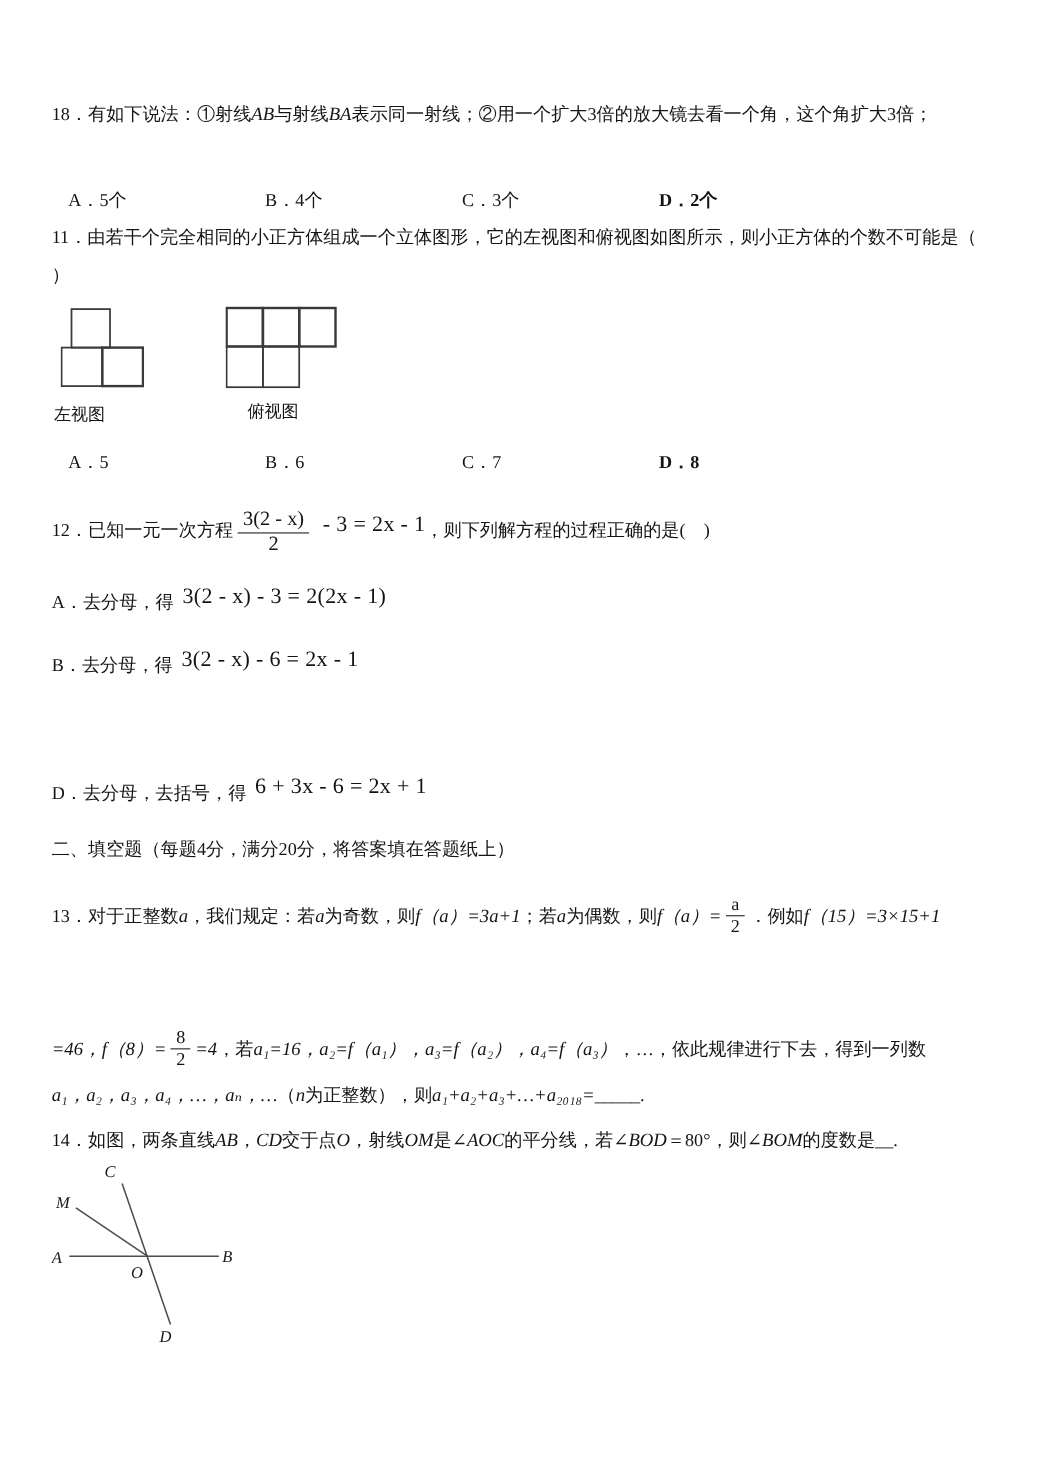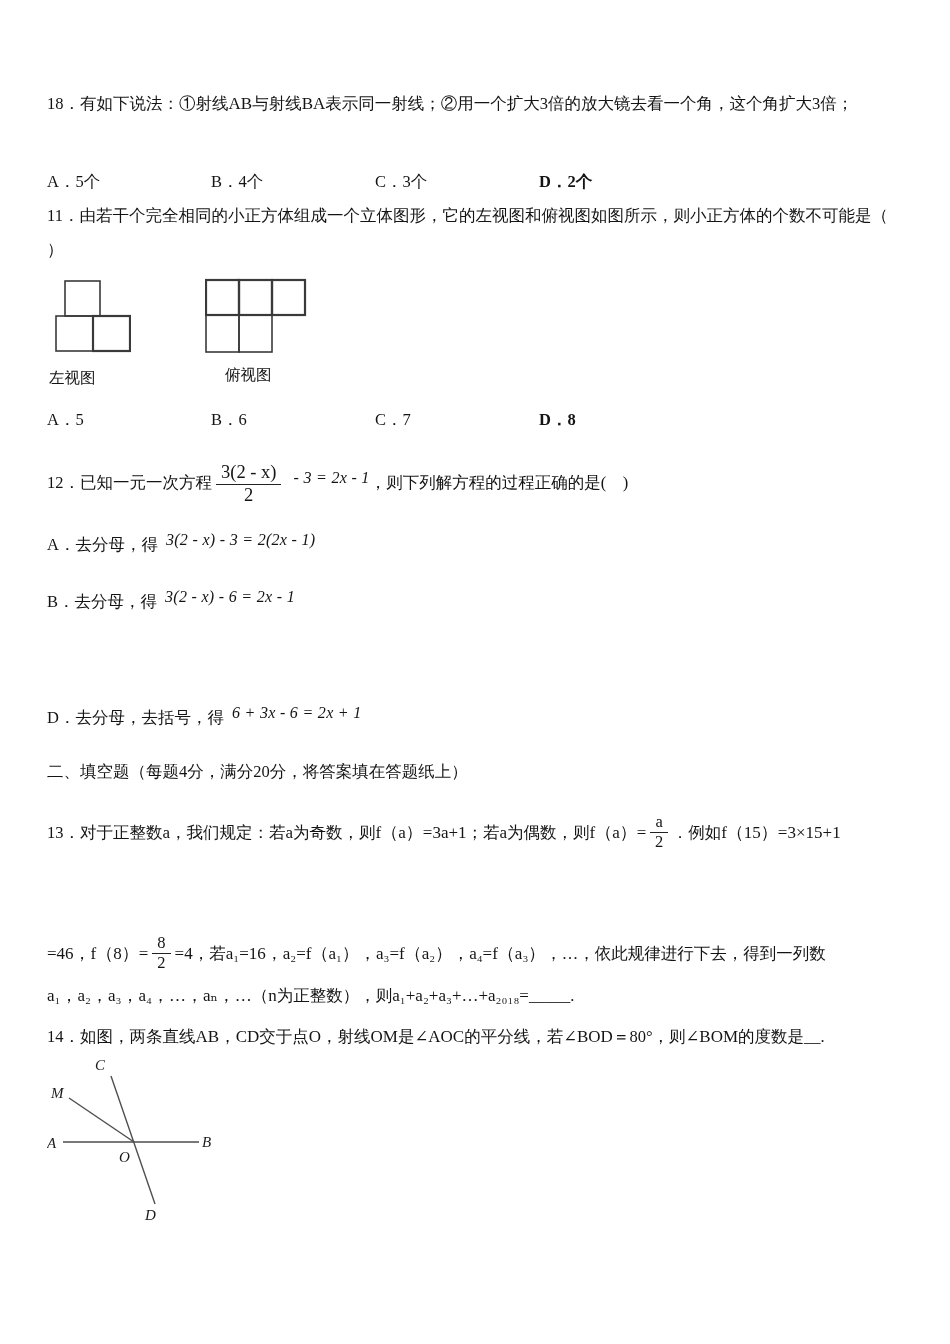--- a/index.html
+++ b/index.html
@@ -13,31 +13,31 @@
   }
   .content { position: absolute; left: 47px; top: 0; width: 870px; height: 1344px; }
   .line {
     position: absolute; left: 0;
     font-size: 16.5px;
     white-space: nowrap;
     line-height: 1.25;
   }
   .m {
     font-family: "Liberation Serif", "DejaVu Serif", serif;
+    font-style: italic;
     font-size: 17px;
   }
   .eq {
-    font-style: italic;
-    font-size: 16px;
+    font-size: 20px;
     position: relative; top: -5px;
     margin-left: 8px;
     letter-spacing: 0.3px;
   }
   .opts { display: flex; }
-  .opt { width: 164px; }
+  .opt { width: 164px; margin-left: 15px; }
   .opt:last-child { width: auto; font-weight: bold; }
   .frac {
     display: inline-block;
     vertical-align: middle;
     text-align: center;
     line-height: 1.12;
     margin: 0 4px;
   }
   .frac .fnum { display: block; border-bottom: 1.2px solid #222; padding: 0 5px 1px; }
   .frac .fden { display: block; }

